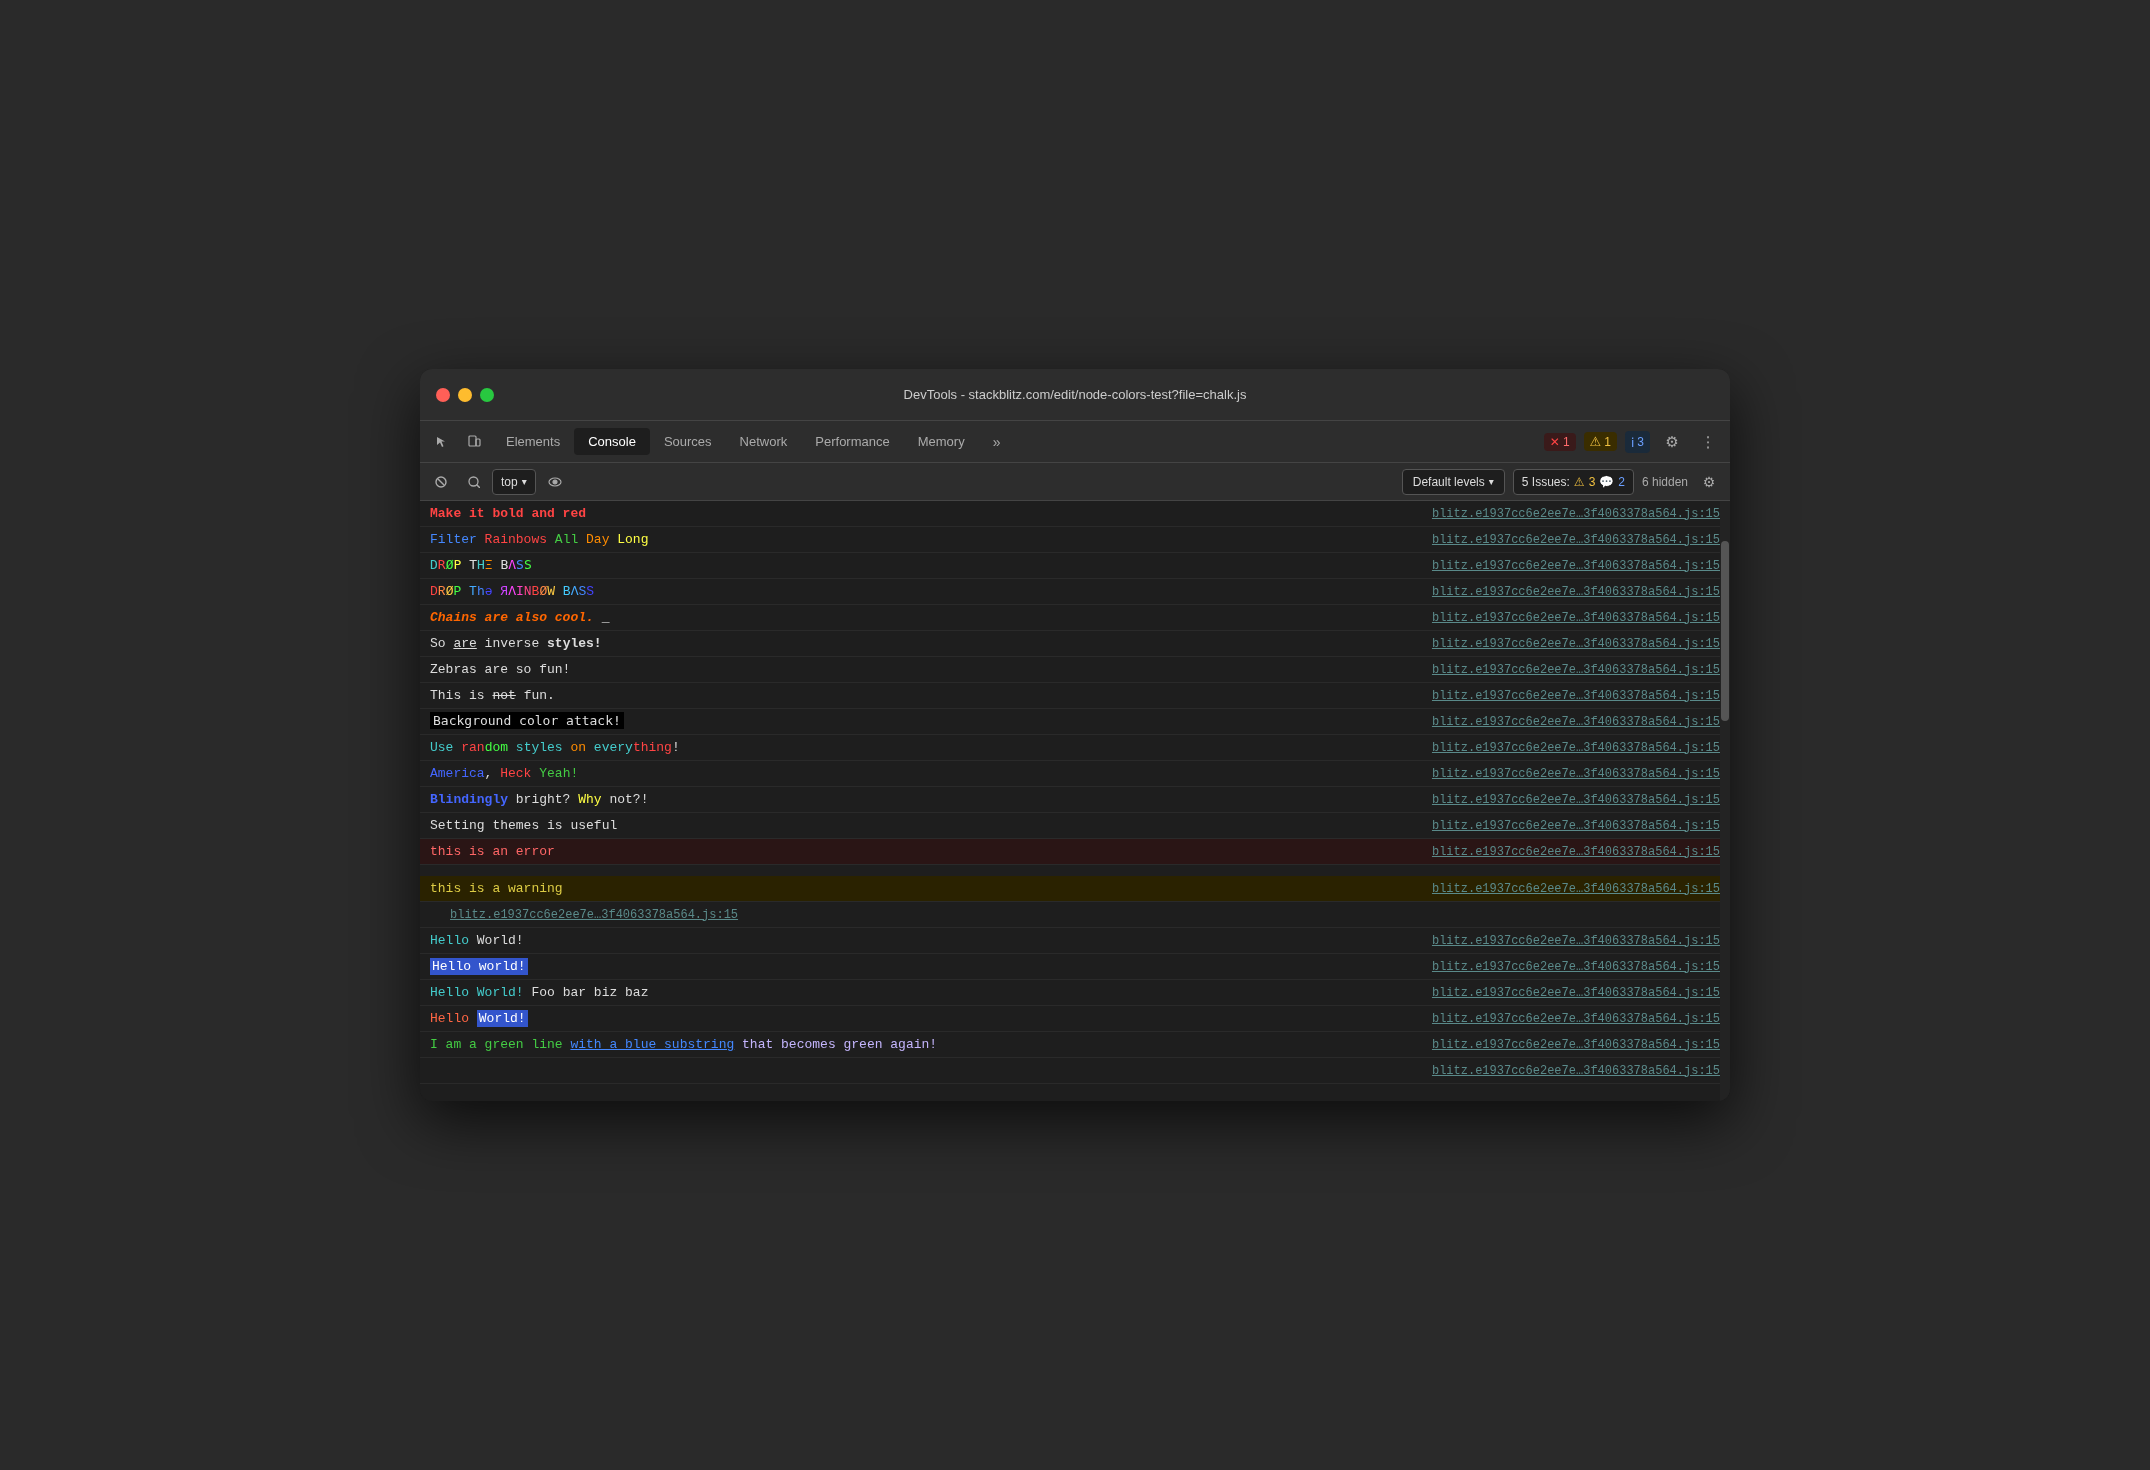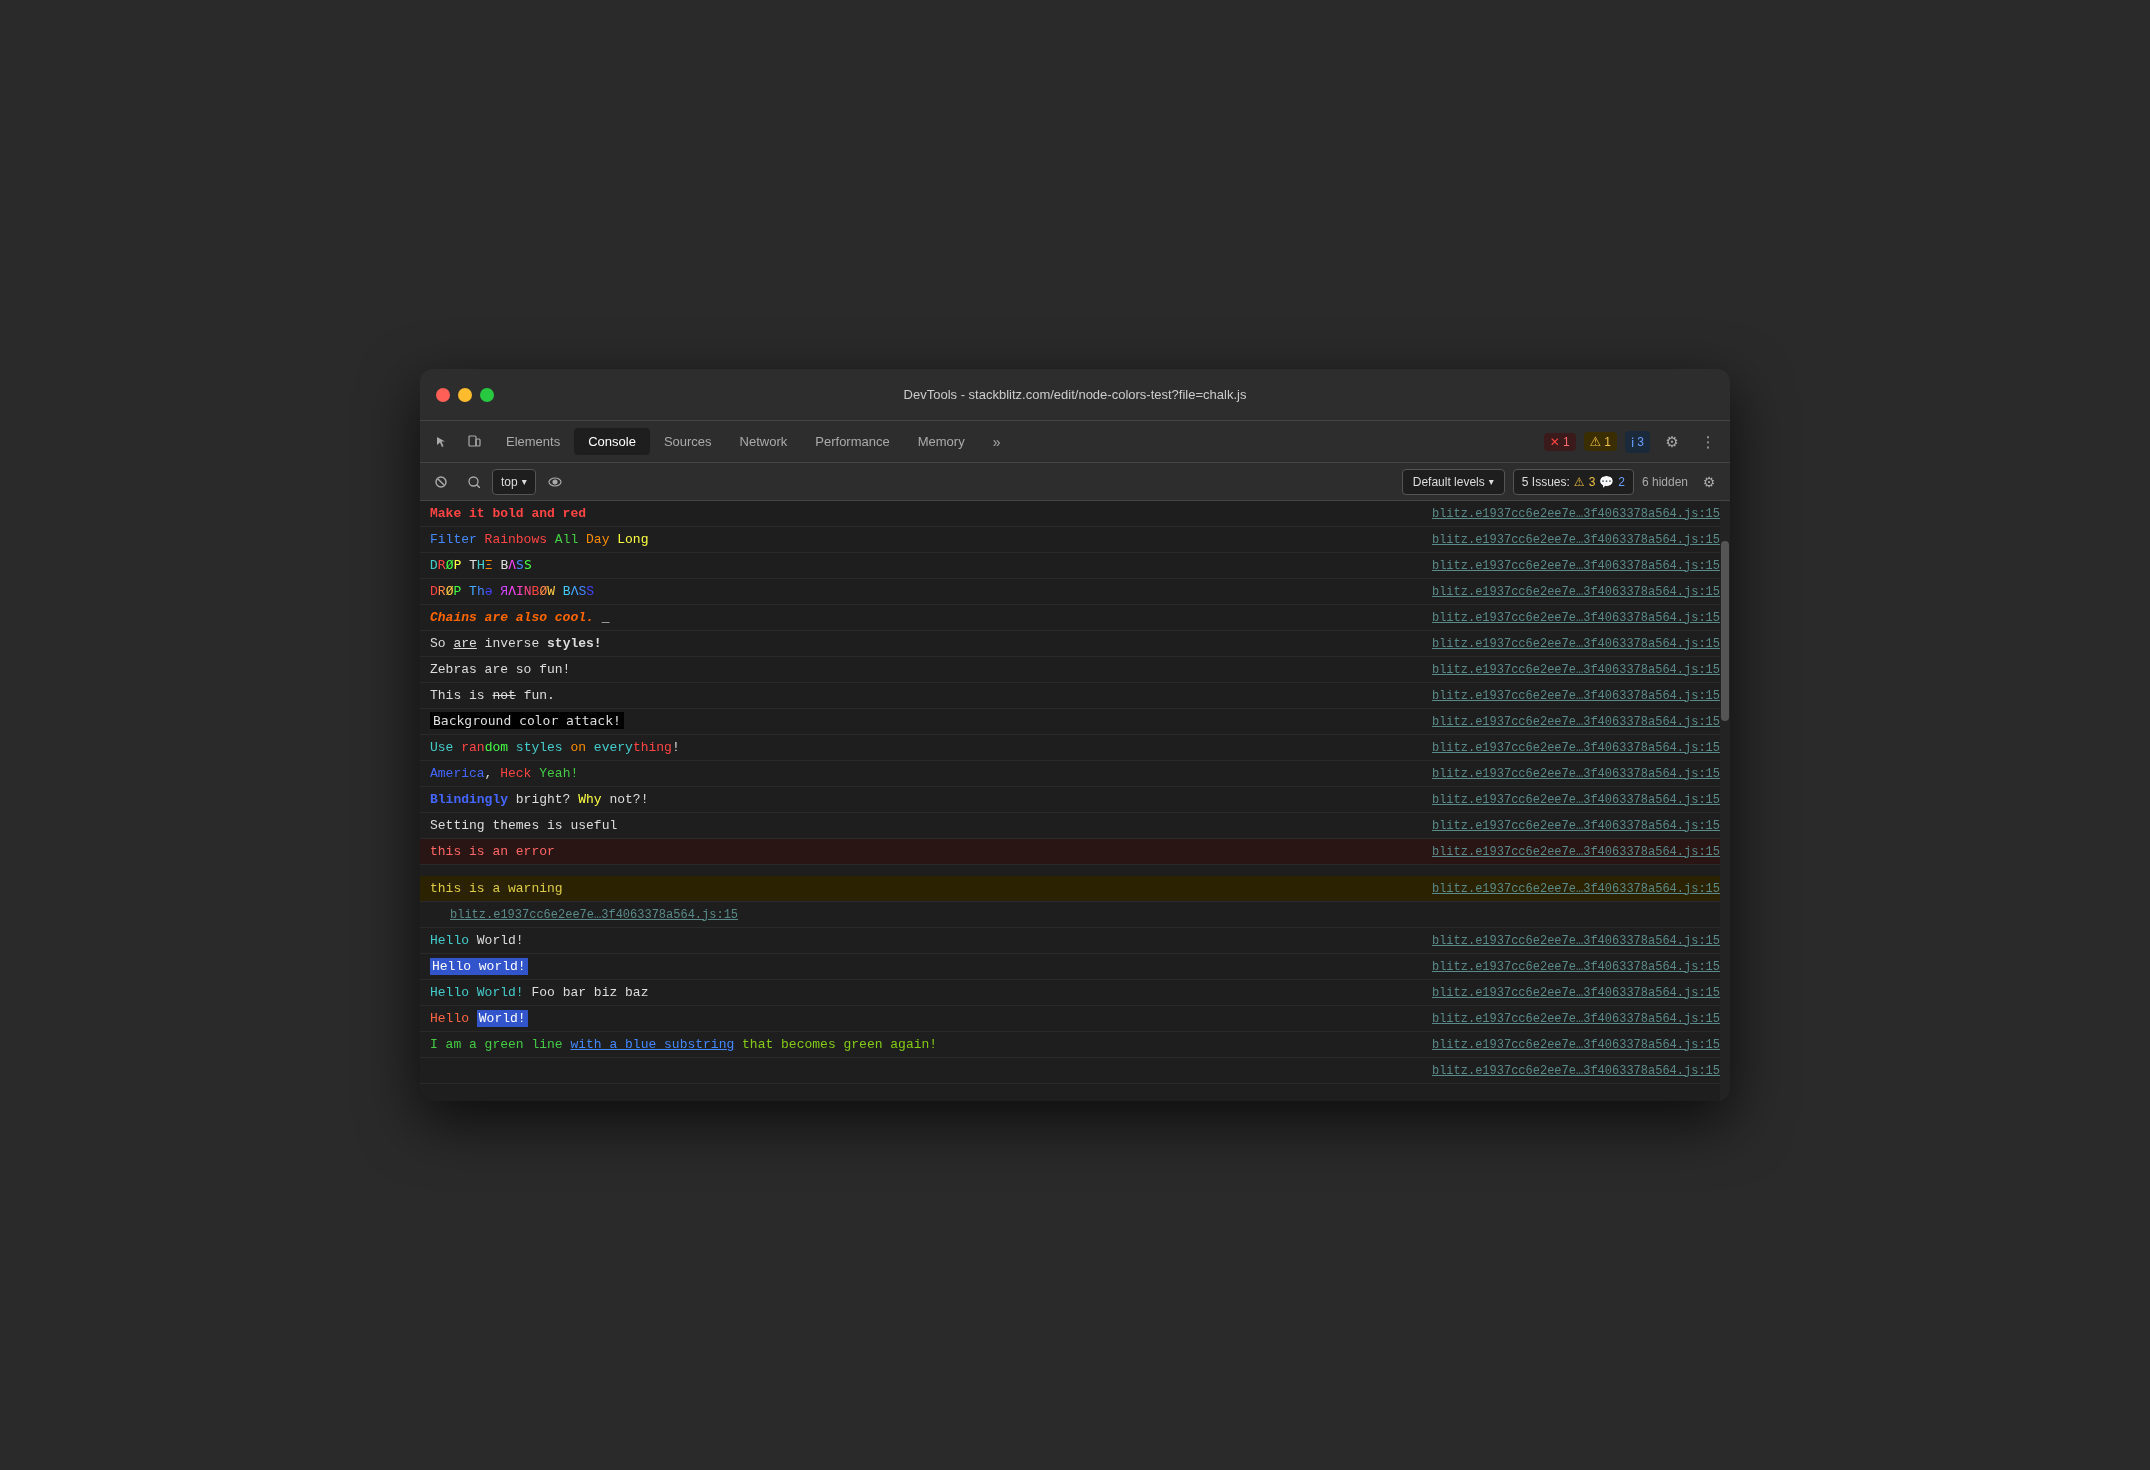--- a/index.html
+++ b/index.html
@@ -444,21 +444,21 @@
 
       <div class="console-row">
         <div class="console-msg">
           <span style="color:#ff6644;">Hello </span><span style="background:#3355cc; color:#fff; padding:1px 2px;">World!</span>
         </div>
         <div class="console-source">blitz.e1937cc6e2ee7e…3f4063378a564.js:15</div>
       </div>
 
       <div class="console-row">
         <div class="console-msg">
-          <span style="color:#44cc44;">I am a green line </span><span style="color:#4488ff; text-decoration:underline;">with a blue substring</span><span style="color:#84cc16;"> that becomes green again!</span>
+          <span style="color:#44cc44;">I am a green line </span><span style="color:#4488ff; text-decoration:underline;">with a blue substring</span><span style="color:#c4b5fd;"> that becomes green again!</span>
         </div>
         <div class="console-source">blitz.e1937cc6e2ee7e…3f4063378a564.js:15</div>
       </div>
 
       <div class="console-row">
         <div class="console-msg">
           <span style="color:#ddd;">&nbsp;</span>
         </div>
         <div class="console-source">blitz.e1937cc6e2ee7e…3f4063378a564.js:15</div>
       </div>

